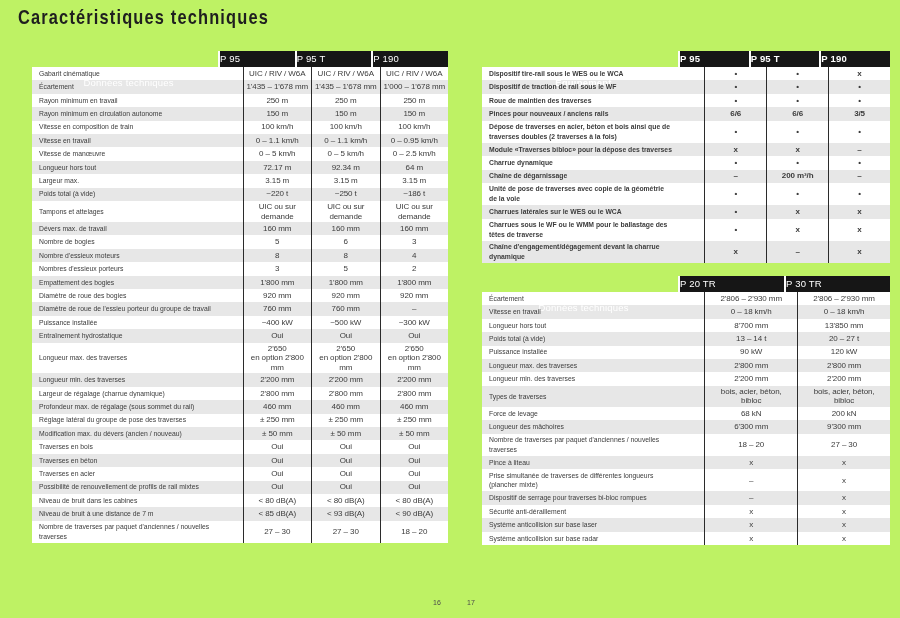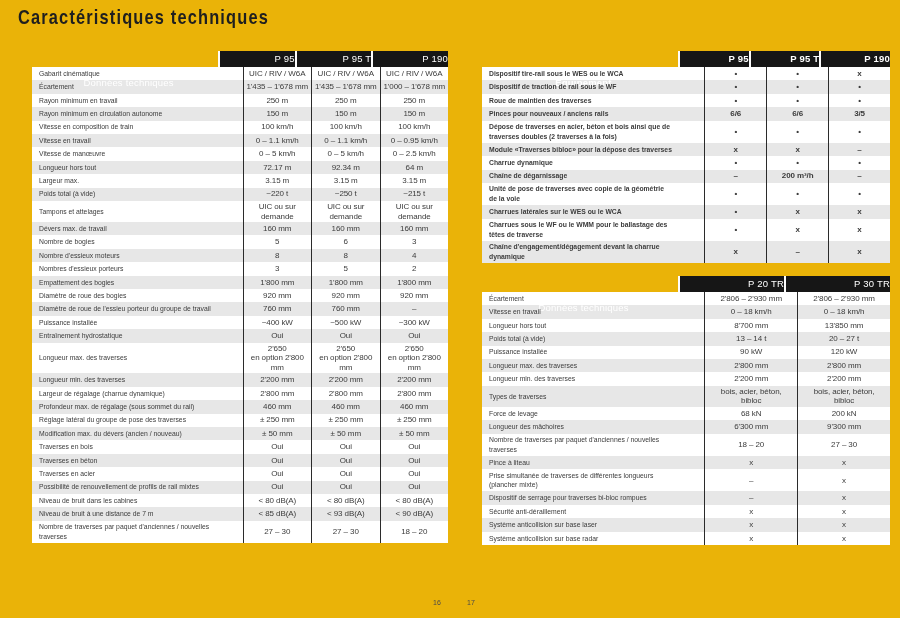--- a/index.html
+++ b/index.html
@@ -1,27 +1,27 @@
 <!DOCTYPE html>
 <html style="--hdr: #161616; --stripe: #e7e7e7; --text: #3b3b3b; --line: #2b2b2b;"><head>
 <meta charset="utf-8">
 <style>
   html,body{margin:0;padding:0;background:#fcfcfc;}
-  #page{position:relative;width:900px;height:618px;background:#eab308;overflow:hidden;
+  #page{position:relative;width:900px;height:618px;background:#bef264;overflow:hidden;
         font-family:"Liberation Sans",sans-serif;color:var(--text,#3b3b3b);}
   
   #title{position:absolute;left:18px;top:5px;margin:0;font-size:21px;font-weight:bold;
          color:#1f1f1f;letter-spacing:1.5px;transform:scaleX(0.78);transform-origin:0 50%;
          white-space:nowrap;}
   
   .tbl{position:absolute;font-size:8px;}
   .thead{display:flex;height:16px;line-height:16px;}
   .hcell{background:var(--hdr,#161616);color:#ffffff;font-size:9.5px;letter-spacing:0.2px;}
   .hlbl{flex:0 0 var(--labelw);padding-left:7px;box-sizing:border-box;text-align:center;margin-top:24px;}
-  .hcol{flex:1 1 0;text-align:right;border-left:2px solid #fcfcfc;}
+  .hcol{flex:1 1 0;text-align:left;border-left:2px solid #fcfcfc;}
   .trow{display:flex;align-items:stretch;min-height:13.4px;background:#ffffff;}
   .trow.alt{background:var(--stripe,#e7e7e7);}
   .lblslot{flex:0 0 var(--labelw);box-sizing:border-box;display:flex;align-items:center;}
   .lblin{display:block;width:calc((var(--labelw) - 13px) / 0.85);margin-left:7px;
          transform:scaleX(0.85);transform-origin:0 50%;line-height:1.2;padding:1.5px 0;}
   .vcell{flex:1 1 0;border-left:1px solid var(--line,#2b2b2b);display:flex;align-items:center;
          justify-content:center;text-align:center;white-space:pre-line;line-height:1.2;
          padding:1px 2px;letter-spacing:-0.1px;box-sizing:border-box;}
   #tbl-specs-left{left:32px;top:51px;width:416px;--labelw:186px;}
   #tbl-equipment{left:482px;top:51px;width:408px;font-weight:bold;--labelw:196px;}
@@ -121,21 +121,21 @@
         <div class="vcell">3.15 m</div>
         <div class="vcell">3.15 m</div>
         <div class="vcell">3.15 m</div>
       </div>
       <div class="trow alt">
         <div class="lblslot">
           <span class="lblin">Poids total (à vide)</span>
         </div>
         <div class="vcell">~220 t</div>
         <div class="vcell">~250 t</div>
-        <div class="vcell">~215 t</div>
+        <div class="vcell">~186 t</div>
       </div>
       <div class="trow">
         <div class="lblslot">
           <span class="lblin">Tampons et attelages</span>
         </div>
         <div class="vcell">UIC ou sur
 demande</div>
         <div class="vcell">UIC ou sur
 demande</div>
         <div class="vcell">UIC ou sur

